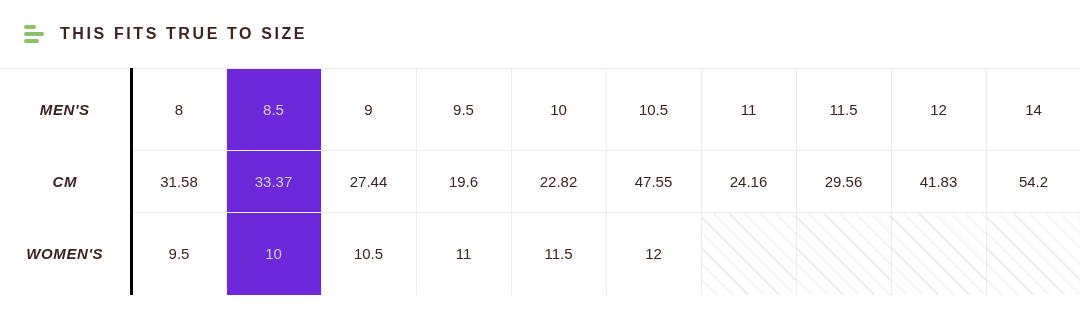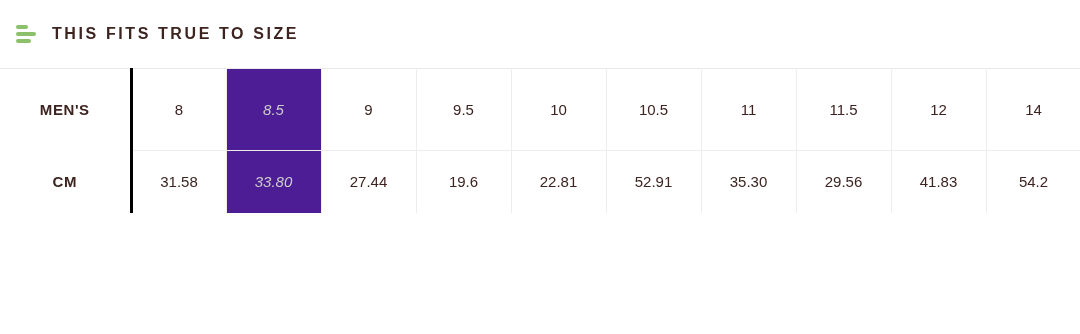--- a/index.html
+++ b/index.html
@@ -10,21 +10,21 @@
     background: #ffffff;
     font-family: "Liberation Sans", sans-serif;
     overflow: hidden;
   }
 
   
   .fit-banner {
     height: 68px;
     display: flex;
     align-items: center;
-    padding-left: 16px;
+    padding-left: 24px;
     background: #ffffff;
   }
 
   .fit-icon {
     width: 22px;
     height: 22px;
     display: flex;
     flex-direction: column;
     justify-content: center;
     gap: 3px;
@@ -76,27 +76,27 @@
   
   td.row-label {
     width: 131px;
     font-weight: bold;
     font-size: 15px;
     letter-spacing: 0.6px;
     color: #3d2420;
     border-right: 3px solid #000000;
     border-bottom: none;
     background: #ffffff;
+    font-style: italic;
   }
 
   
   td.disabled {
-    background: #4c1d95;
+    background: #6d28d9;
     color: #cccccc;
-    font-style: italic;
   }
 
   
   td.hatched {
     background-color: #ffffff;
     background-image: repeating-linear-gradient(
       45deg,
       #e4e4e4 0px,
       #e4e4e4 1px,
       #ffffff 1px,
@@ -128,24 +128,37 @@
         <td>10</td>
         <td>10.5</td>
         <td>11</td>
         <td>11.5</td>
         <td>12</td>
         <td>14</td>
       </tr>
       <tr class="row-cm">
         <td class="row-label">CM</td>
         <td>31.58</td>
-        <td class="disabled">33.80</td>
+        <td class="disabled">33.37</td>
         <td>27.44</td>
         <td>19.6</td>
-        <td>22.81</td>
-        <td>52.91</td>
-        <td>35.30</td>
+        <td>22.82</td>
+        <td>47.55</td>
+        <td>24.16</td>
         <td>29.56</td>
         <td>41.83</td>
         <td>54.2</td>
+      </tr>
+      <tr>
+        <td class="row-label">WOMEN'S</td>
+        <td>9.5</td>
+        <td class="disabled">10</td>
+        <td>10.5</td>
+        <td>11</td>
+        <td>11.5</td>
+        <td>12</td>
+        <td class="hatched"></td>
+        <td class="hatched"></td>
+        <td class="hatched"></td>
+        <td class="hatched"></td>
       </tr>
     </tbody>
 </table>
 
 </body></html>

